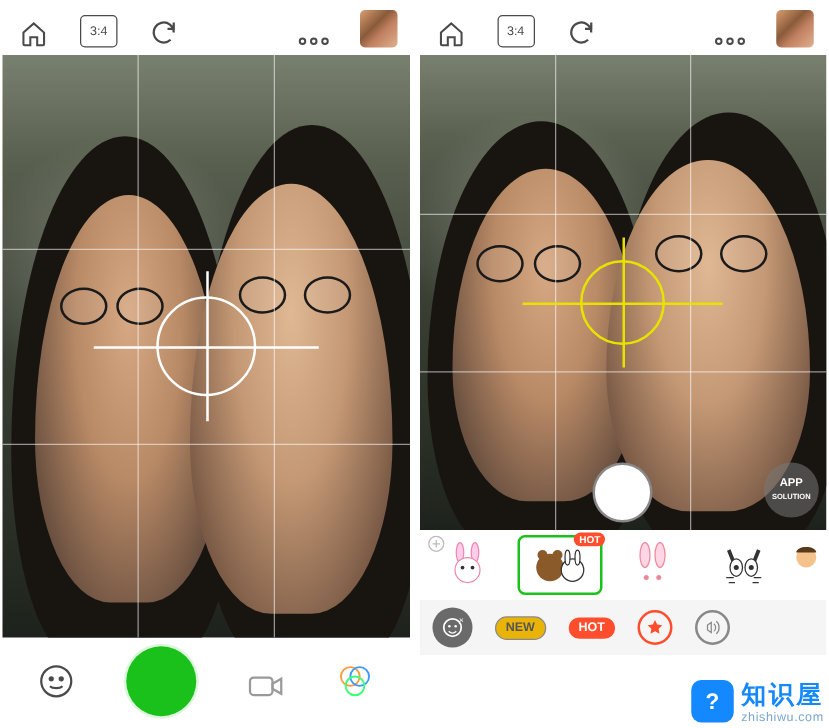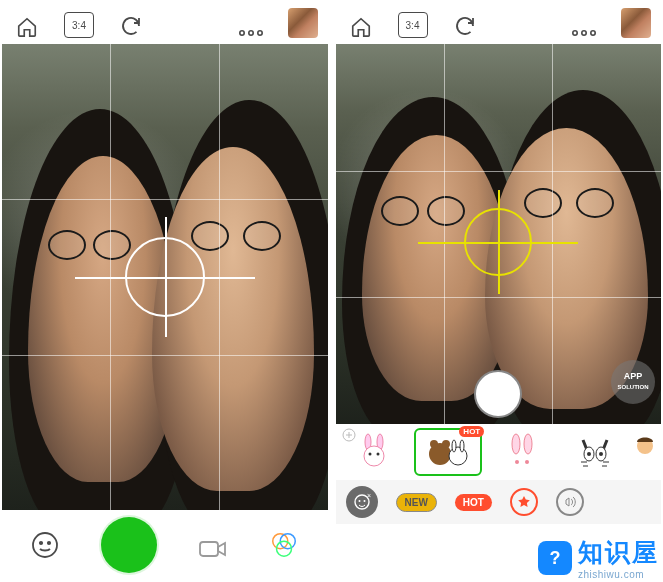--- a/index.html
+++ b/index.html
@@ -175,21 +175,21 @@
     display:flex;align-items:center;justify-content:center;
   }
   .dark-circ {
     width: 32px;height:32px;border-radius:50%;
     background:#6a6a6a;color:#fff;
     display:flex;align-items:center;justify-content:center;
     font-size:14px;
   }
   .app-badge {
     position:absolute;
-    right:6px;bottom:20px;
+    right:6px;bottom:10px;
     width:44px;height:44px;border-radius:50%;
     background:rgba(120,120,120,0.55);
     color:#fff;font-size:9px;font-weight:700;
     display:flex;align-items:center;justify-content:center;
     text-align:center;line-height:1.1;
   }
   .watermark {
     position: absolute;
     right: 4px;
     bottom: 2px;
@@ -198,21 +198,21 @@
     gap: 6px;
     pointer-events: none;
   }
   .wm-icon {
     width: 34px;height:34px;border-radius:8px;
     background:#1488ff;color:#fff;
     display:flex;align-items:center;justify-content:center;
     font-weight:700;font-size:18px;
   }
   .wm-text { display:flex;flex-direction:column;align-items:flex-start; }
-  .wm-cn { font-size:25px;color:#1488ff;font-weight:700;letter-spacing:2px;text-align:center; }
+  .wm-cn { font-size:20px;color:#1488ff;font-weight:700;letter-spacing:2px;text-align:center; }
   .wm-url { font-size:10px;color:#7aa7d0;letter-spacing:0.5px; }
 </style>
 </head>
 <body>
 
 <div class="phone">
   <div class="topbar">
     <div class="topbar-left">
       <div class="icon-btn">
         <svg width="22" height="22" viewBox="0 0 24 24" fill="none" stroke="#4a4a4a" stroke-width="1.8">

